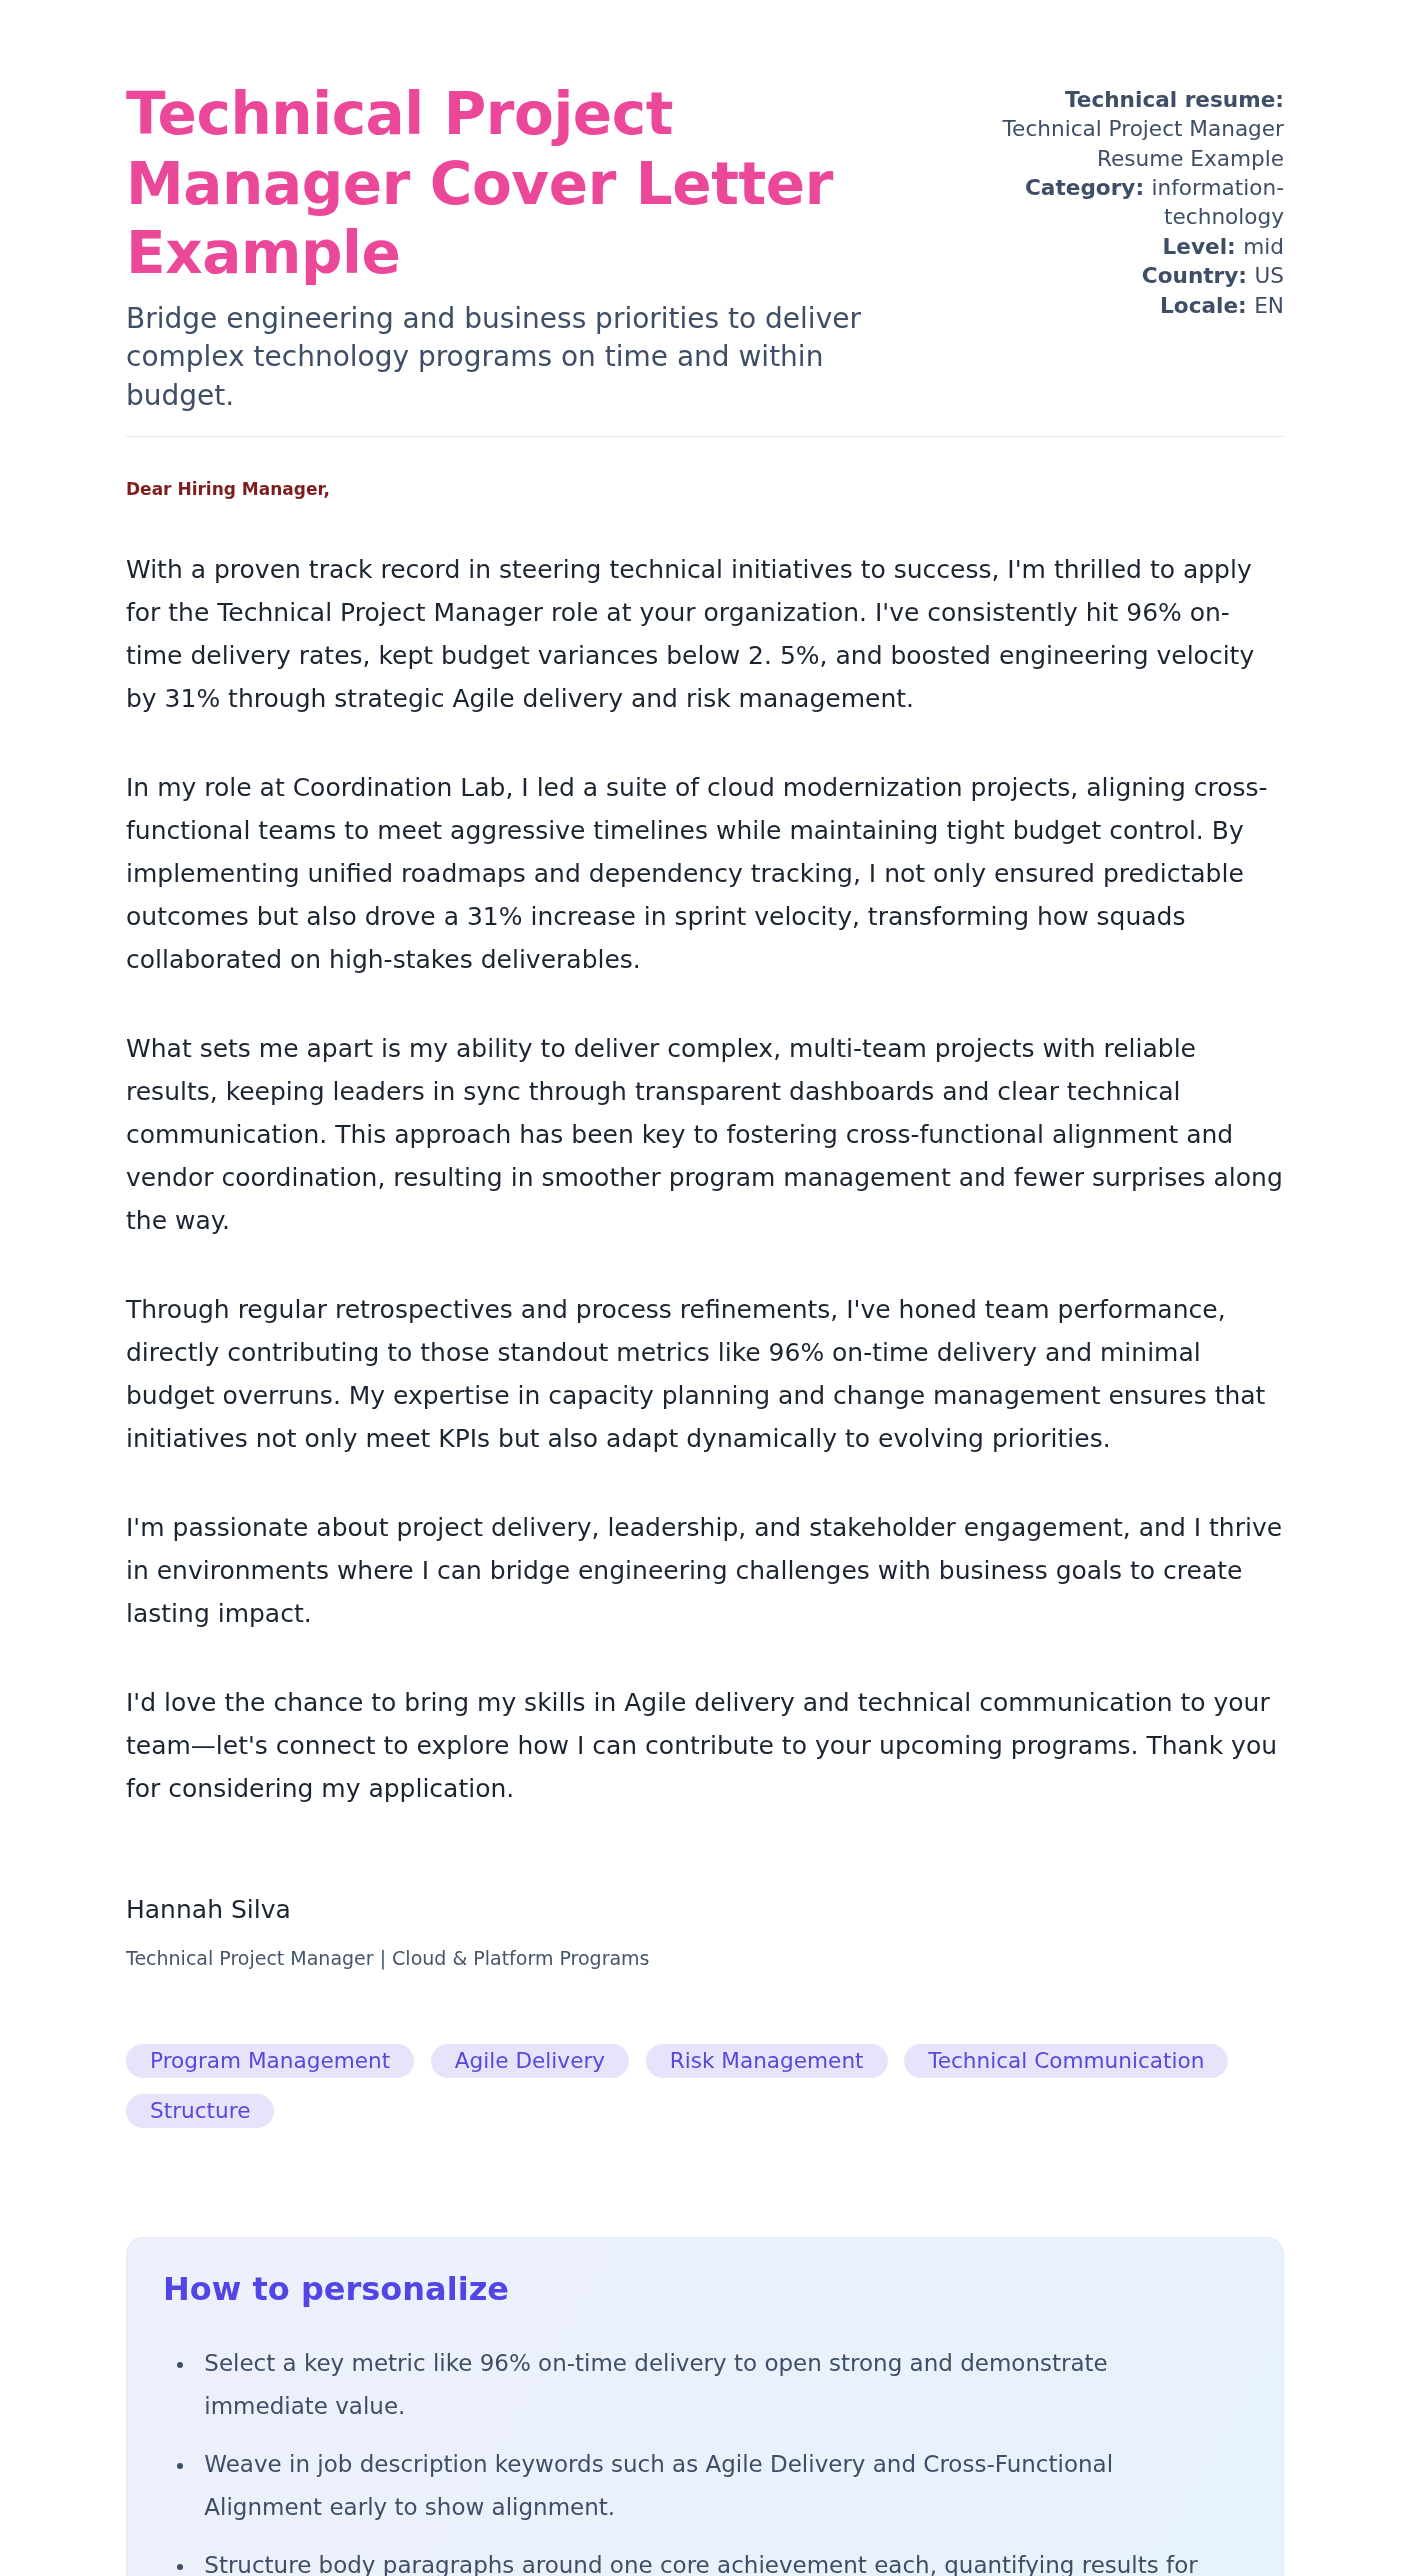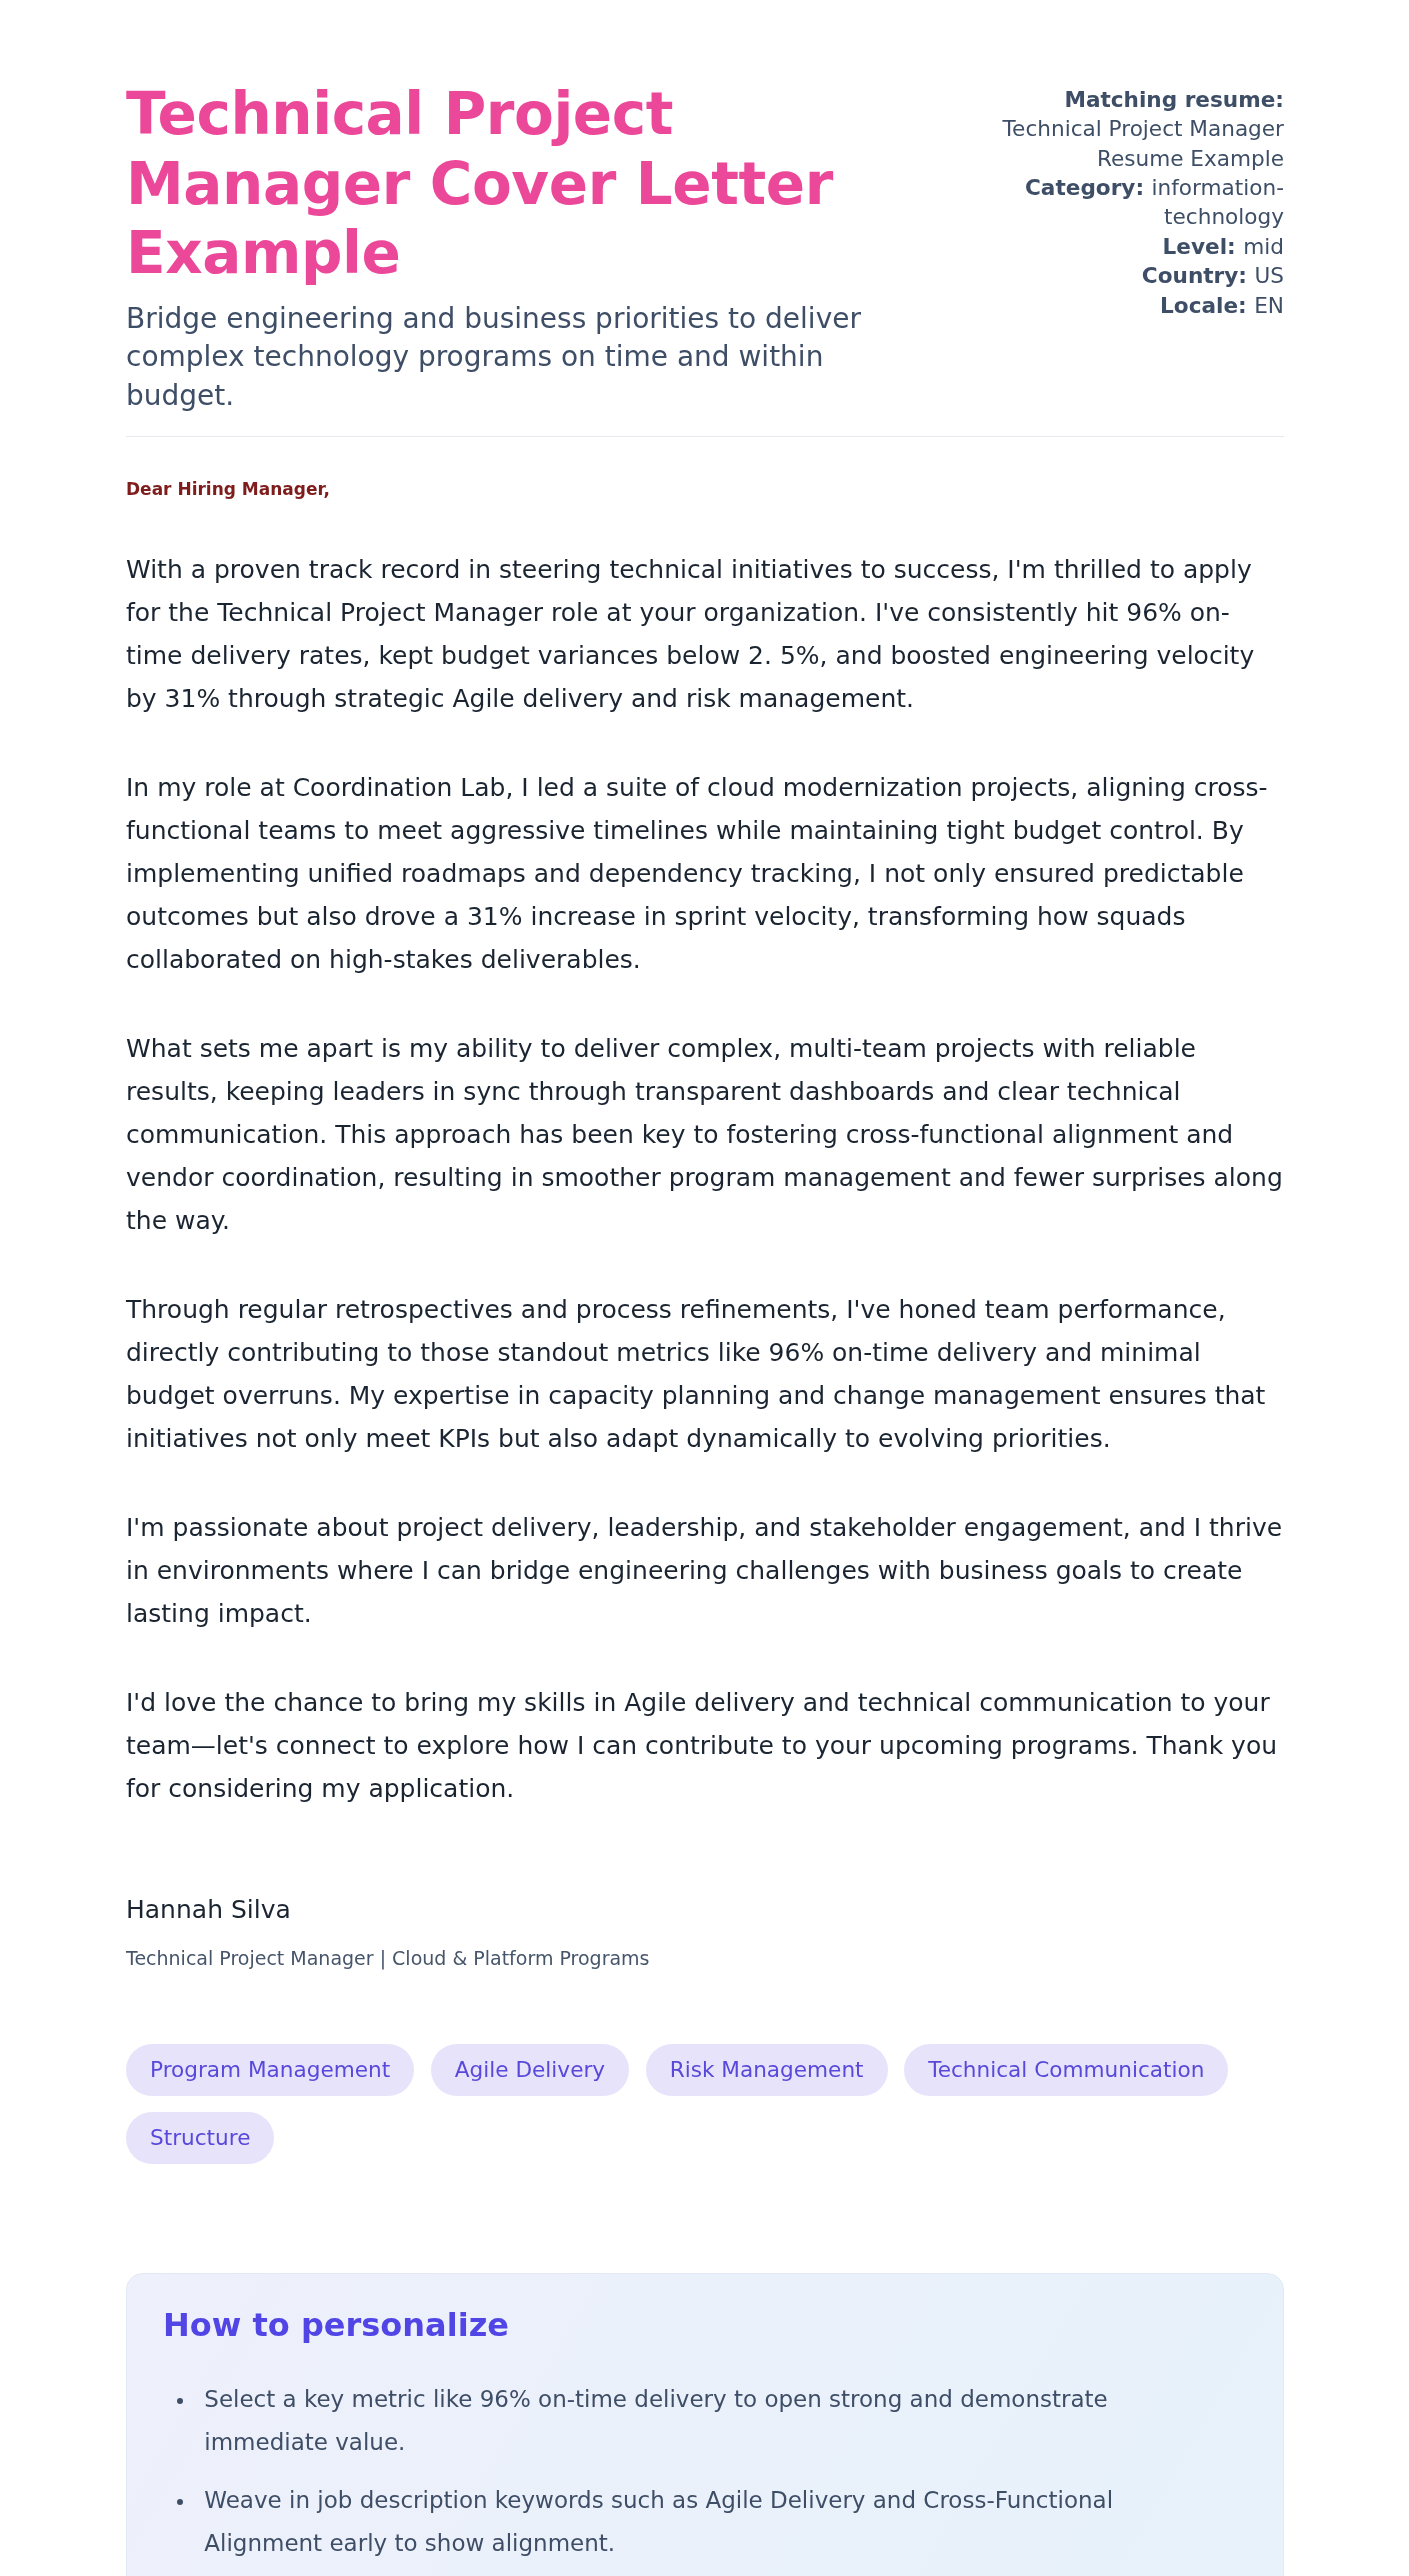--- a/index.html
+++ b/index.html
@@ -88,21 +88,21 @@
     flex-wrap: wrap;
     gap: 16.6px;
   }
   .tag-pill {
     display: inline-flex;
     align-items: center;
     background: #e6e3fb;
     color: #5849da;
     font-size: 21.6px;
     line-height: 1;
-    padding: 15px 24px;
+    padding: 6px 24px;
     border-radius: 8293px;
     white-space: nowrap;
   }
 
   
   .callout {
     margin-top: 109px;
     border-radius: 16.6px;
     background: linear-gradient(120deg, #eef0fb 0%, #e9f1fb 60%, #e7f2fb 100%);
     border: 0.8px solid #e3e8f5;
@@ -135,21 +135,21 @@
 
 <div class="container">
 
   <div class="header">
     <div class="header-left">
       <h1 class="page-title">Technical Project Manager Cover Letter Example</h1>
       <div class="page-subtitle">Bridge engineering and business priorities to deliver complex technology programs on time and within budget.</div>
     </div>
     <div class="meta-block">
       <div class="meta-row">
-        <span class="meta-label">Matching resume: </span>
+        <span class="meta-label">Technical resume: </span>
         <span class="meta-value">Technical Project Manager Resume Example</span>
       </div>
       <div class="meta-row">
         <span class="meta-label">Category: </span>
         <span class="meta-value">information-technology</span>
       </div>
       <div class="meta-row">
         <span class="meta-label">Level: </span>
         <span class="meta-value">mid</span>
       </div>

